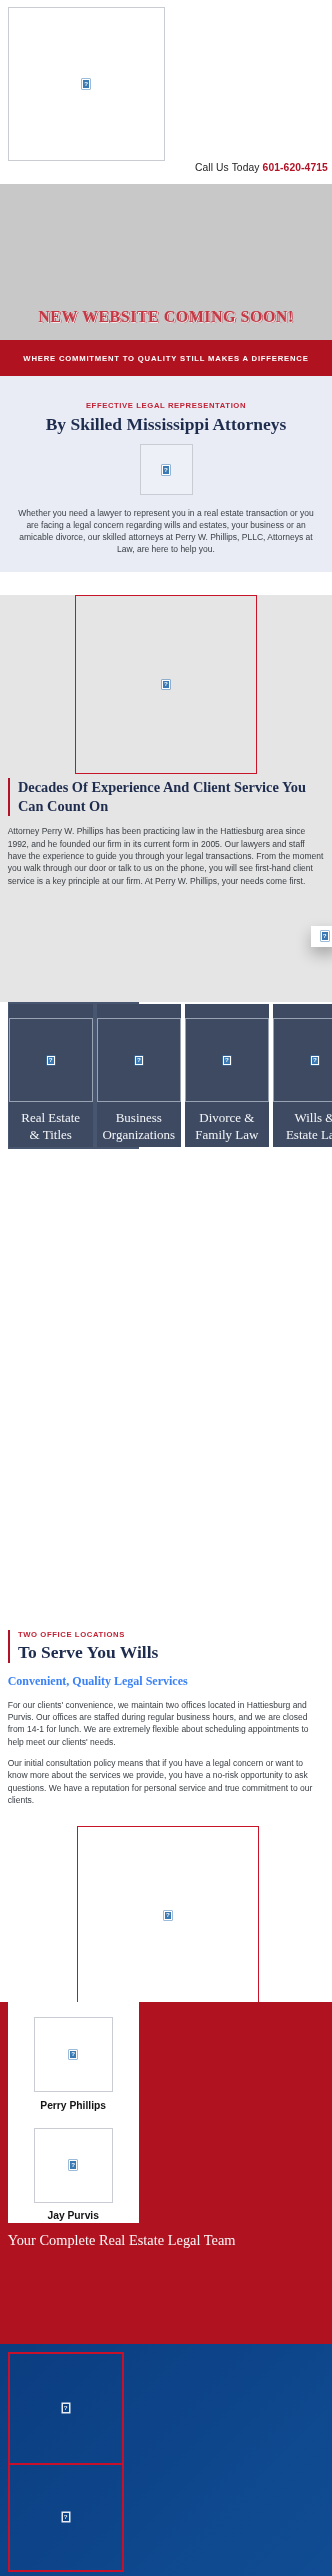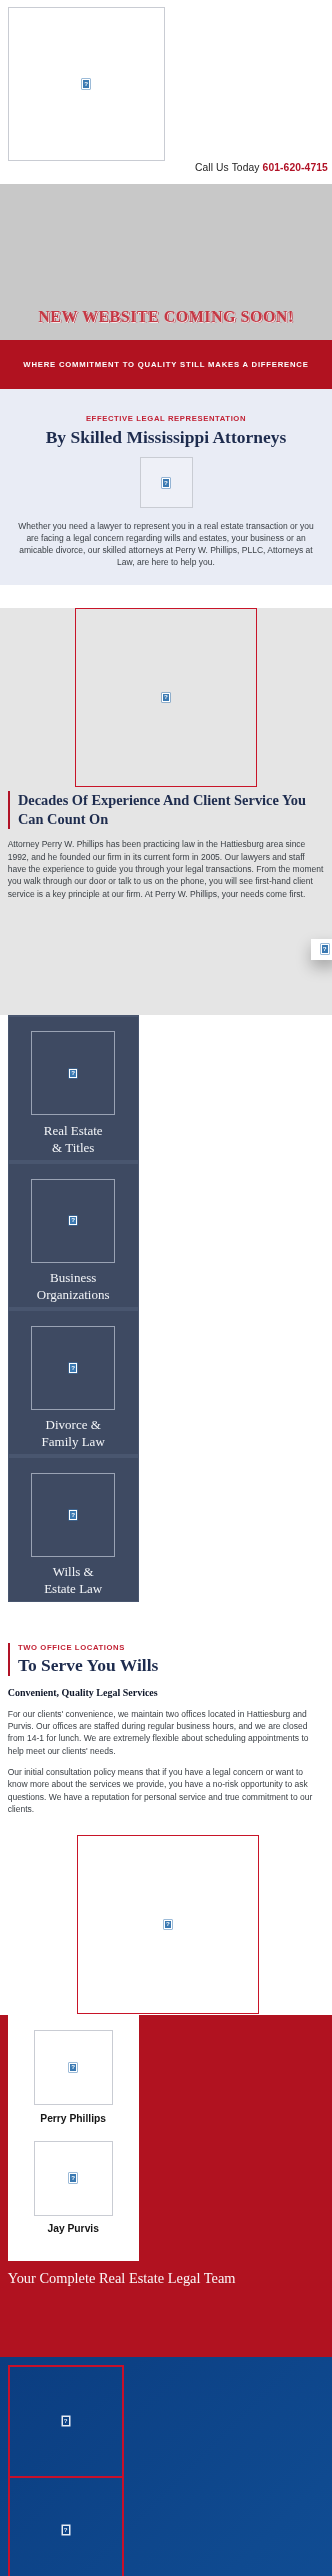--- a/index.html
+++ b/index.html
@@ -26,21 +26,21 @@
   
   .hero { height:156px; background:#c8c8c8; display:flex; align-items:flex-end; justify-content:center; }
   .hero-text {
     margin-bottom:14.4px; font-family:"Liberation Serif","DejaVu Serif",serif;
     font-size:16px; font-weight:700; letter-spacing:0.5px; color:#c53743;
     text-shadow:0.8px 0.8px 0 rgba(255,255,255,.9), 1.3px 1.3px 0 #a81423;
     text-transform:uppercase; text-align:center;
   }
 
   
-  .band { height:49px; background:#b11220; display:flex; align-items:center; justify-content:center; }
+  .band { height:36px; background:#b11220; display:flex; align-items:center; justify-content:center; }
   .band-text { width:289px; text-align:center; color:#fdfdfd; font-size:7.7px; font-weight:700; letter-spacing:0.8px; line-height:13px; }
 
   
   .intro { height:196px; background:#e9ecf5; text-align:center; }
   .eyebrow { font-size:7.7px; font-weight:600; letter-spacing:0.6px; color:#c22235; }
   .intro .eyebrow { padding-top:25px; }
   .intro-title { margin-top:4.1px; font-family:"Liberation Serif","DejaVu Serif",serif; font-weight:700; font-size:17.5px; color:#1e2c4e; }
   .intro-img { width:53px; height:51px; margin:9.3px auto 0 auto; background:#eef0f7; }
   .intro-para { width:309px; margin:11.3px auto 0 auto; font-size:8.5px; line-height:12px; color:#3b4046; }
 
@@ -54,41 +54,41 @@
   }
   .exp-para { margin:9.3px 7.7px 0 7.7px; font-size:8.5px; line-height:12.3px; color:#3b4046; }
   .float-widget {
     position:absolute; right:-6.2px; top:331px; width:27px; height:20.6px;
     background:#fff; box-shadow:0 7.2px 14.4px rgba(0,0,0,.28);
     display:flex; align-items:center; justify-content:center; cursor:pointer;
   }
 
   
   .practice { height:587px; background:#fff; }
-  .practice-col { width:131px; margin-left:7.7px; background:#49566f; padding:2.1px 1px; display:flex; flex-direction:column; gap:4.1px; }
+  .practice-col { width:131px; margin-left:7.7px; background:#49566f; padding:2.1px 1px; display:flex; gap:4.1px; }
   .pcard { height:143px; background:#3e4a62; text-align:center; cursor:pointer; }
   .pcard .ph-box { width:84px; height:84px; margin:14.4px auto 0 auto; border-color:#9aa3b4; }
   .pcard-label { margin-top:7.7px; font-family:"Liberation Serif","DejaVu Serif",serif; font-size:13px; line-height:1.28; color:#f3f5f8; }
 
   
   .locations { height:413px; background:#fff; }
   .loc-head { margin:0 7.7px; padding-left:8.2px; border-left:2.6px solid #b11226; padding-top:0; }
   .loc-wrap { padding-top:41px; }
   .loc-title { margin-top:3.1px; font-family:"Liberation Serif","DejaVu Serif",serif; font-weight:700; font-size:17.5px; color:#1e2c4e; }
-  .loc-subtitle { margin:11.3px 7.7px 0 7.7px; font-family:"Liberation Serif","DejaVu Serif",serif; font-weight:700; font-size:10px; color:#0f172a; }
+  .loc-subtitle { margin:11.3px 7.7px 0 7.7px; font-family:"Liberation Serif","DejaVu Serif",serif; font-weight:700; font-size:12px; color:#3b82f6; }
   .loc-para { margin:9.3px 7.7px 0 7.7px; font-size:8.5px; line-height:12.3px; color:#3b4046; }
   .loc-img { width:182px; height:179px; margin:19.6px 0 0 77px; }
 
   
   .team { height:342px; background:#b11220; }
   .team-card { width:131px; margin-left:7.7px; background:#fff; padding-top:15px; text-align:center; }
   .team-card .ph-box { width:79px; height:75px; margin:0 auto; }
   .attorney-name { margin:7.7px 0 0 0; font-size:10.3px; font-weight:600; color:#141414; }
   .attorney + .attorney { margin-top:17px; }
-  .team-card-inner { padding-bottom:27px; }
+  .team-card-inner { padding-bottom:2px; }
   .team-title { margin:8.8px 7.7px 0 7.7px; font-family:"Liberation Serif","DejaVu Serif",serif; font-weight:400; font-size:14.4px; color:#fbf8f8; }
   .team-sub { margin:8.2px 7.7px 0 7.7px; font-size:9.8px; color:#f4eded; }
 
   
   .gallery { height:482px; background:linear-gradient(135deg,#0b3d80 0%, #0f4a90 55%, #13519a 100%); padding-top:7.7px; }
   .gal-box { width:116px; margin-left:7.7px; border:2.1px solid #c8102a; display:flex; align-items:center; justify-content:center; }
   .gal-box + .gal-box { margin-top:-2.1px; }
   .gal-box .bimg { background:transparent; box-shadow:0 0 0 0.5px #e8edf4; border-color:#e8edf4; color:#eef2f8; }
 </style>
 </head>

